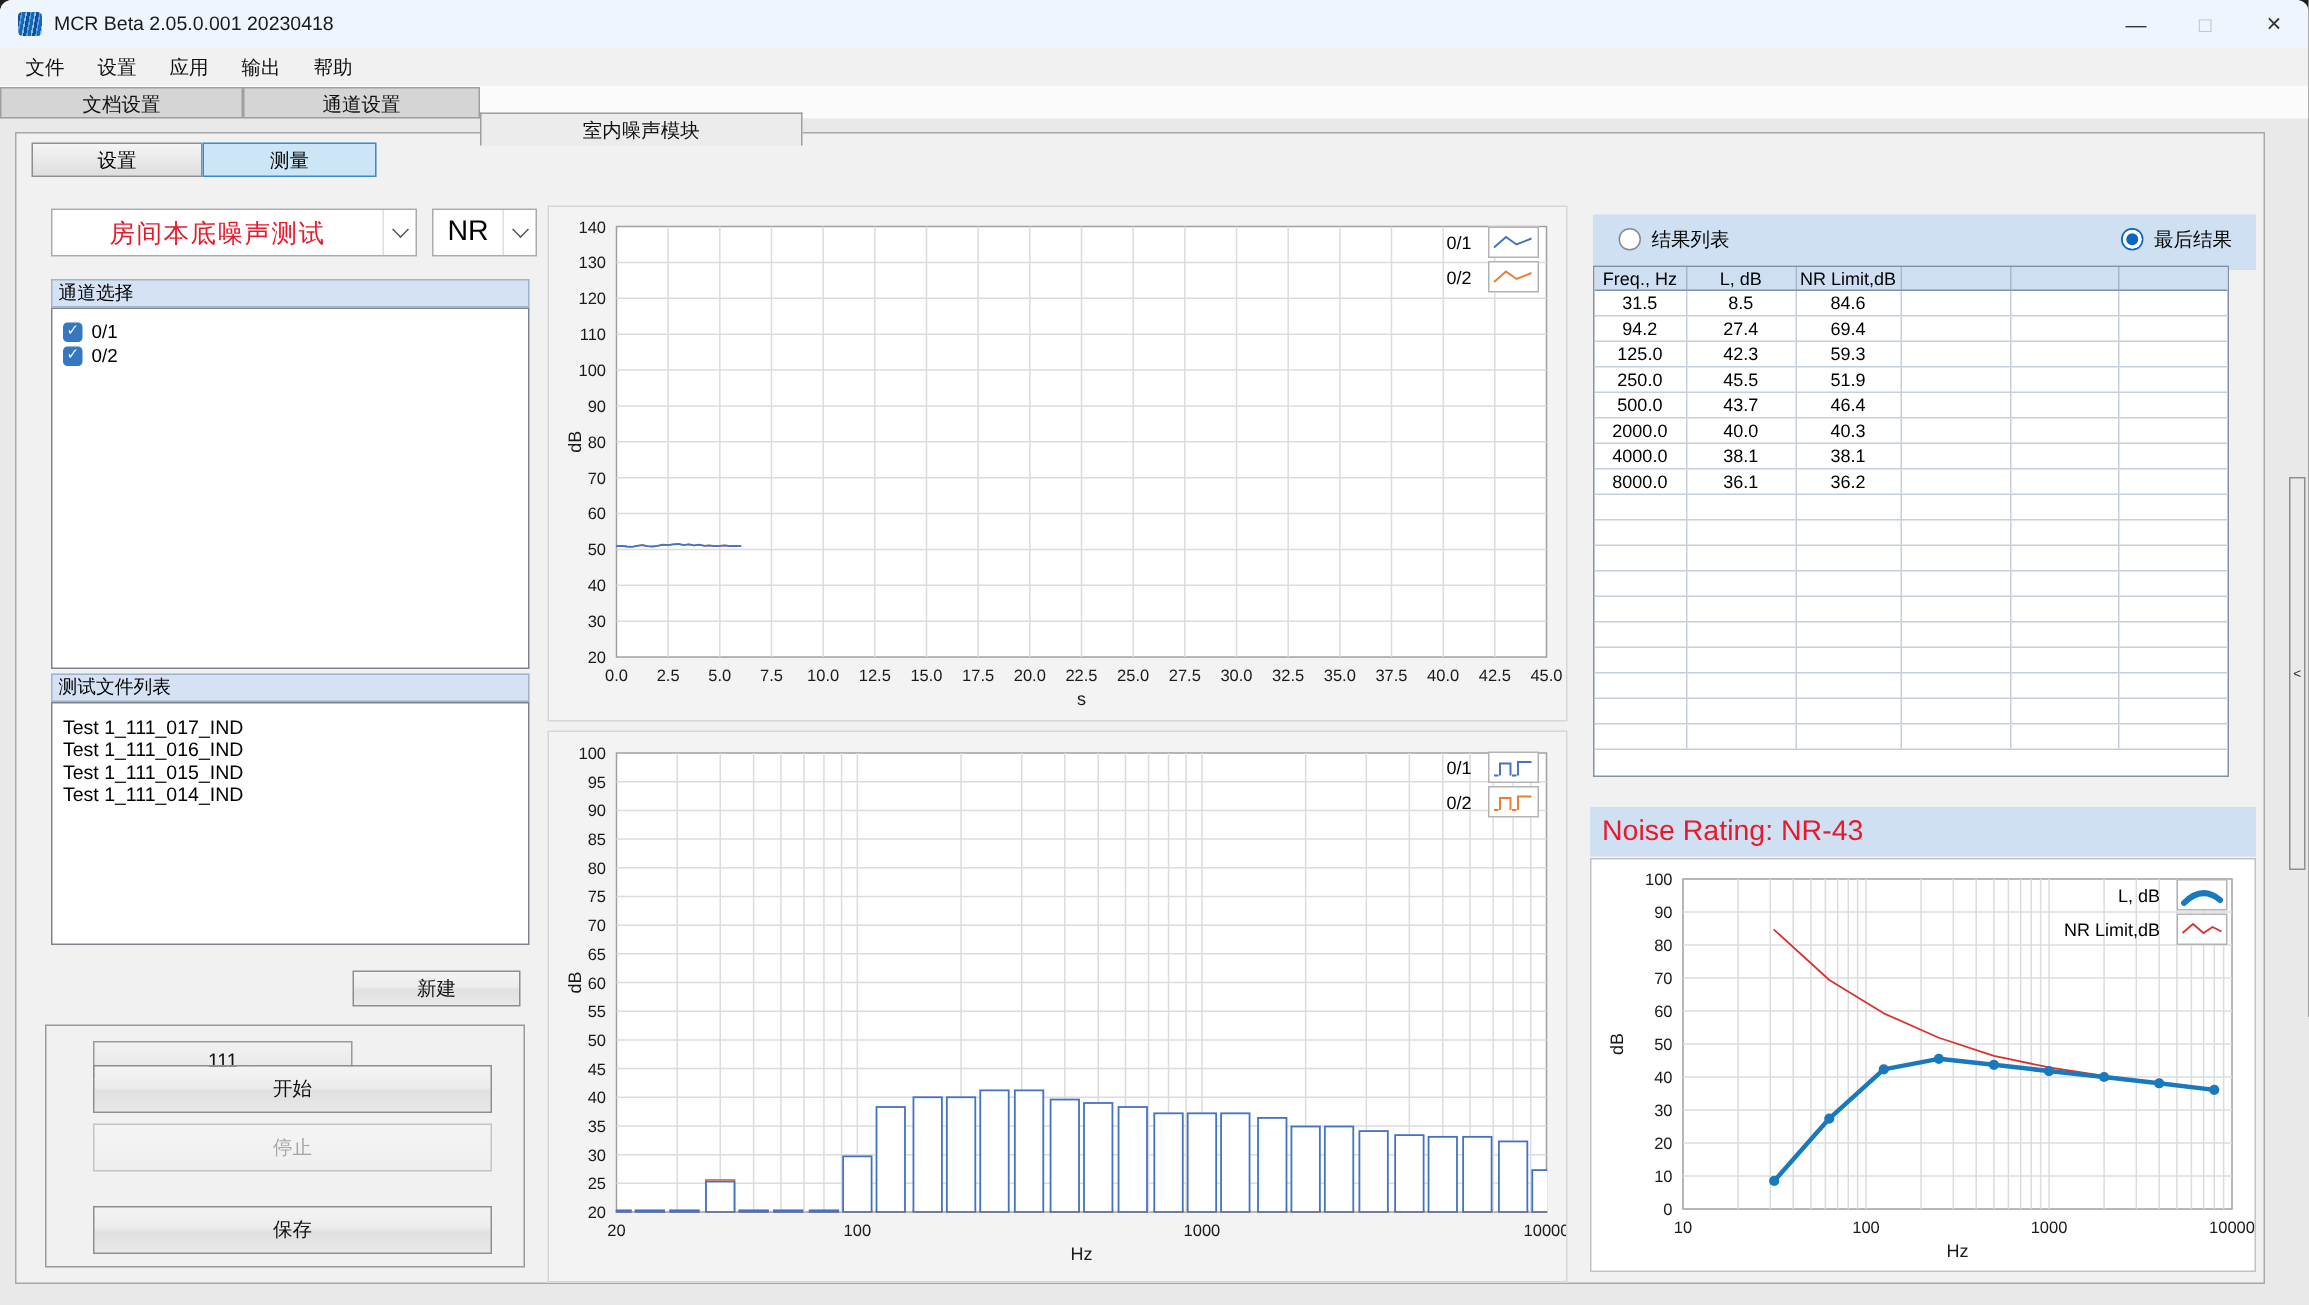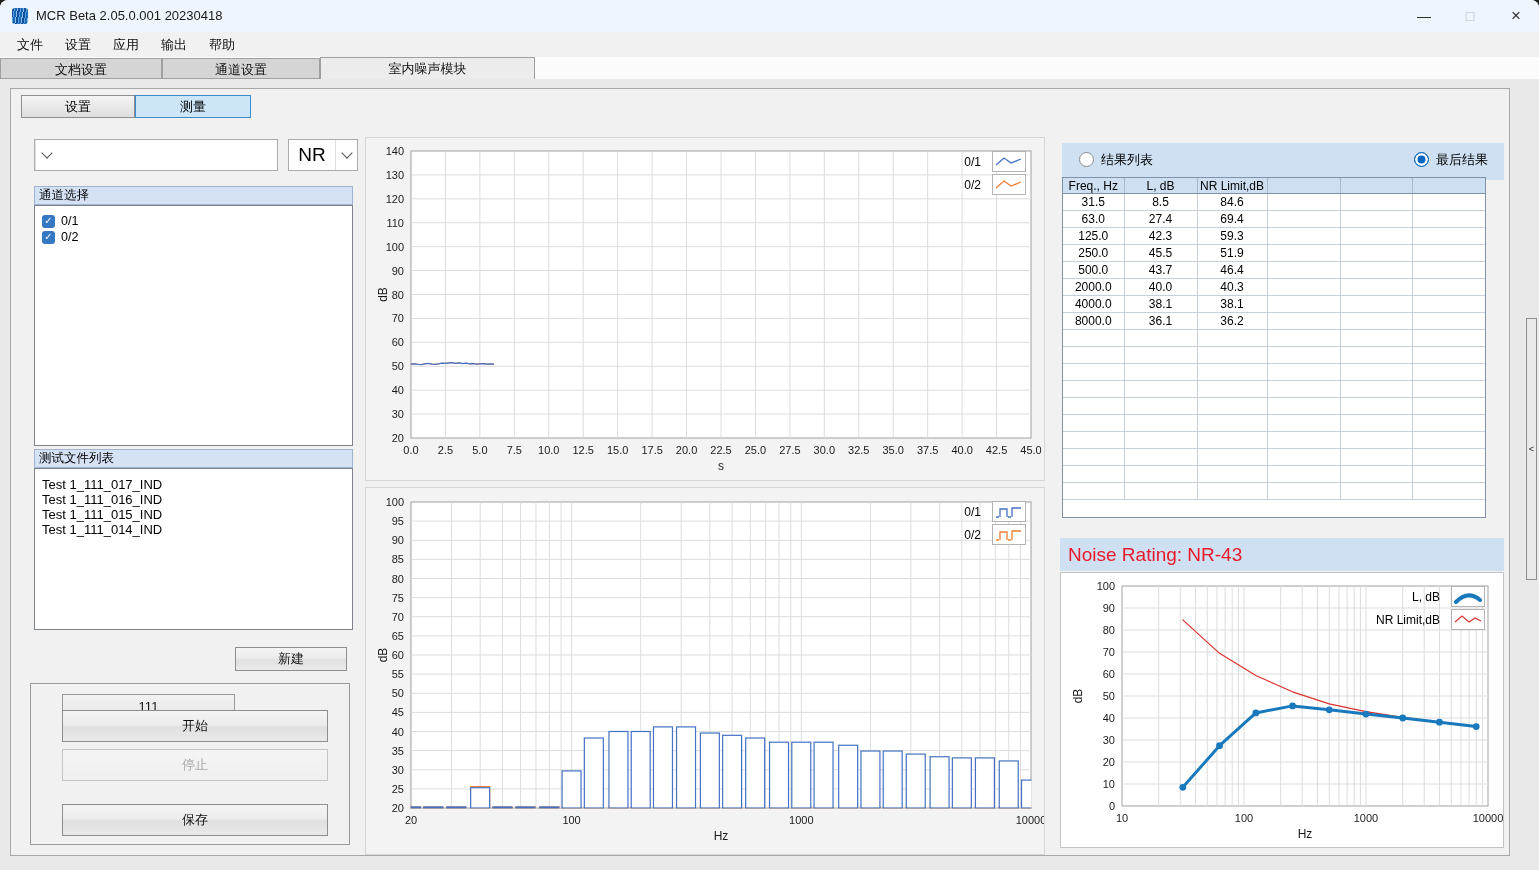--- a/index.html
+++ b/index.html
@@ -15,21 +15,21 @@
   .wbtn.max{color:#b9b9b9;}
   
   .menubar{position:absolute;left:0;top:32px;width:1539px;height:25px;background:#f1f1f1;display:flex;align-items:center;padding-left:6px;box-sizing:border-box;}
   .menu-item{padding:0 11px;font-size:13px;height:25px;line-height:25px;color:#111;}
   
   .tabstrip{position:absolute;left:0;top:57px;width:1539px;height:22px;background:#fbfbfb;}
   .tab{position:absolute;top:1px;height:21px;line-height:21px;text-align:center;font-size:13px;background:#d5d5d5;border:1px solid #9f9f9f;box-sizing:border-box;color:#111;}
   .tab.active{top:0;height:22px;background:#ececec;border-bottom:none;z-index:2;}
   #tab-0{left:0;width:162px;}
   #tab-1{left:162px;width:158px;}
-  #tab-2{left:320px;width:215px;}
+  #tab-2{left:320px;width:215px;margin-top:18px;}
   
   .mainpanel{position:absolute;left:10px;top:88px;width:1500px;height:768px;background:#f1f1f1;border:1px solid #a8a8a8;box-sizing:border-box;}
   
   .subtab{position:absolute;display:flex;align-items:center;justify-content:center;font-size:13px;box-sizing:border-box;}
   #subtab-settings{left:21px;top:95px;width:114px;height:23px;background:linear-gradient(180deg,#f5f5f5,#dedede);border:1px solid #8e8e8e;}
   #subtab-measure{left:135px;top:95px;width:116px;height:23px;background:#cde6f7;border:1px solid #3a8bc8;}
   
   .combo{position:absolute;background:#fff;border:1px solid #ababab;box-sizing:border-box;display:flex;}
   #combo-test{left:34px;top:139px;width:244px;height:32px;}
   #combo-nr{left:288px;top:139px;width:70px;height:32px;}
@@ -110,20 +110,21 @@
     <div class="tab" id="tab-1">通道设置</div>
     <div class="tab active" id="tab-2">室内噪声模块</div>
   </div>
 
   <div class="mainpanel"></div>
 
   <div class="subtab" id="subtab-settings">设置</div>
   <div class="subtab" id="subtab-measure">测量</div>
 
   <div class="combo" id="combo-test">
+    <span class="combo-val">房间本底噪声测试</span>
     <span class="combo-btn">
         <span class="chev"></span>
       </span>
   </div>
   <div class="combo" id="combo-nr">
     <span class="combo-val">NR</span>
     <span class="combo-btn">
         <span class="chev"></span>
       </span>
   </div>
@@ -424,21 +425,21 @@
       <tbody id="res-body">
         <tr>
             <td>31.5</td>
             <td>8.5</td>
             <td>84.6</td>
             <td></td>
             <td></td>
             <td></td>
           </tr>
         <tr>
-            <td>63.0</td>
+            <td>94.2</td>
             <td>27.4</td>
             <td>69.4</td>
             <td></td>
             <td></td>
             <td></td>
           </tr>
         <tr>
             <td>125.0</td>
             <td>42.3</td>
             <td>59.3</td>

